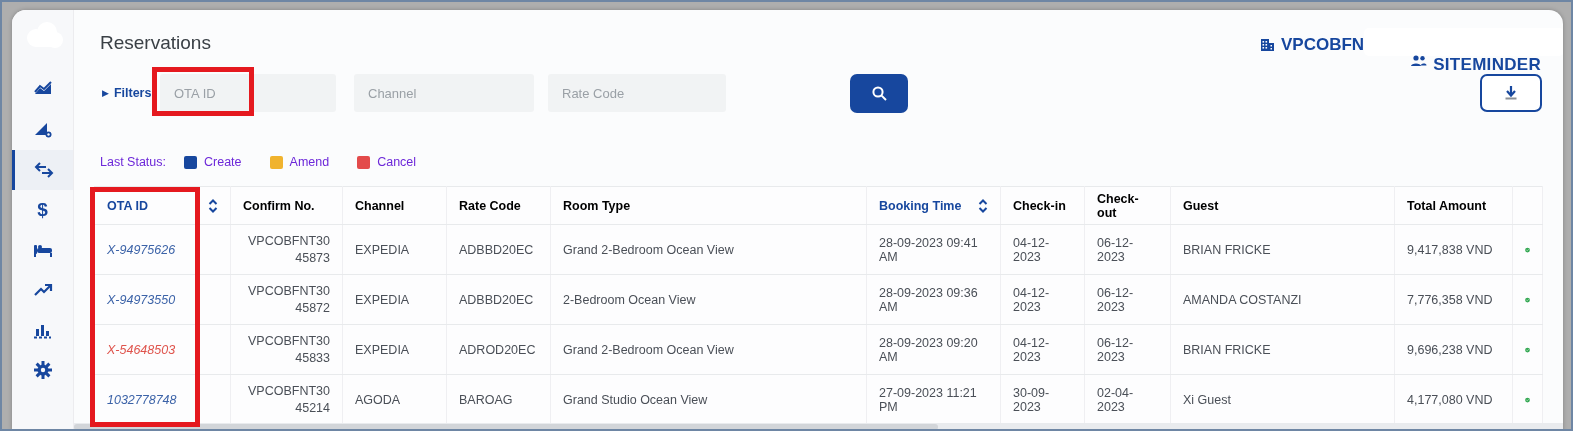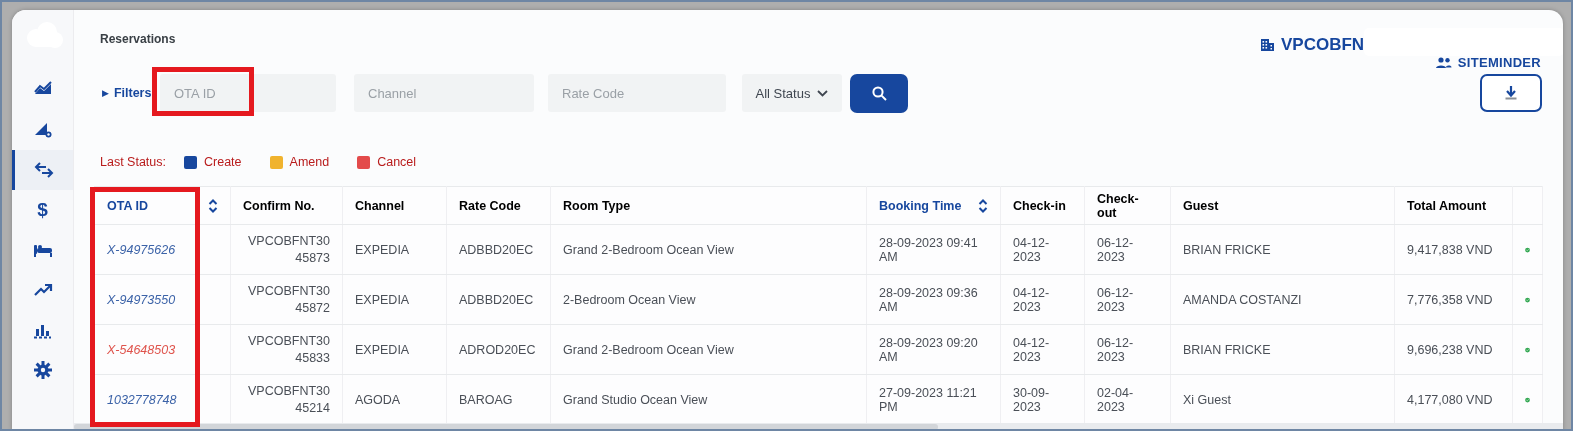--- a/index.html
+++ b/index.html
@@ -13,26 +13,26 @@
   .sidebar { position:absolute; left:0; top:0; width:62px; height:100%;
              background:#f7f8fa; border-right:1px solid #ececef; }
   .cloud { position:absolute; left:8px; top:6px; }
   .nav { position:absolute; top:60px; left:0; width:100%; }
   .nav-item { height:40px; display:flex; align-items:center; justify-content:center;
               cursor:pointer; color:#17479e; }
   .nav-item.active { background:#edf0f5; border-left:3px solid #17479e; }
   .nav-item svg { display:block; }
   .dollar { font-size:19px; font-weight:700; color:#17479e; }
   
-  .page-title { position:absolute; left:88px; top:22px; font-size:12px; font-weight:700; color:#3a4046; }
+  .page-title { position:absolute; left:88px; top:22px; font-size:19px; font-weight:400; color:#3a4046; }
   .property { position:absolute; left:1248px; top:25px; display:flex; align-items:center; gap:6px;
               font-size:17px; font-weight:700; color:#17479e; }
   .redaction { position:absolute; left:1352px; top:18px; width:200px; height:28px; background:#fff; border-radius:5px; }
-  .brand { position:absolute; right:22px; top:45px; display:flex; align-items:center; gap:6px;
-           font-size:13px; font-weight:700; color:#17479e; letter-spacing:.3px; }
+  .brand { position:absolute; right:22px; top:45px; display:flex; align-items:flex-start; gap:6px;
+           font-size:17px; font-weight:700; color:#17479e; letter-spacing:.3px; }
   .dl-btn { position:absolute; left:1468px; top:64px; width:62px; height:38px; background:#fff;
             border:2px solid #17479e; border-radius:7px; display:flex; align-items:center;
             justify-content:center; cursor:pointer; }
   
   .filters-label { position:absolute; left:90px; top:76px; display:flex; align-items:center; gap:5px;
                    font-size:12.5px; font-weight:700; color:#17479e; cursor:pointer; }
   .tri { font-size:9px; }
   .f-input { position:absolute; top:64px; height:38px; background:#f1f3f4; border:none; outline:none;
              border-radius:3px; padding:0 14px; font-size:13px; color:#3f4650;
              font-family:"Liberation Sans","DejaVu Sans",sans-serif; }
@@ -41,21 +41,21 @@
   .in-channel { left:342px; width:180px; }
   .in-rate { left:536px; width:178px; }
   .status-dd { position:absolute; left:730px; top:64px; width:100px; height:38px; background:#f1f3f4;
                border-radius:3px; display:flex; align-items:center; justify-content:center; gap:7px;
                font-size:13px; color:#3f4650; cursor:pointer; }
   .search-btn { position:absolute; left:838px; top:64px; width:58px; height:39px; background:#17479e;
                 border:none; border-radius:7px; display:flex; align-items:center; justify-content:center;
                 cursor:pointer; }
   
   .legend { position:absolute; left:88px; top:145px; display:flex; align-items:center; gap:10px;
-            font-size:12.5px; color:#b91c1c; }
+            font-size:12.5px; color:#6d28d9; }
   .legend .lab { margin-right:8px; }
   .sw { width:13px; height:13px; border-radius:2px; display:inline-block; margin-right:7px; }
   .sw-create { background:#17479e; } .sw-amend { background:#f0b32e; } .sw-cancel { background:#e34b4b; }
   .legend-item { display:flex; align-items:flex-end; margin-right:18px; }
   
   table { position:absolute; left:82px; top:176px; width:1448px; border-collapse:collapse;
           table-layout:fixed; background:#fdfdfe; }
   th, td { border-bottom:1px solid #e8eaec; border-right:1px solid #efeff2; padding:4px 12px;
            text-align:left; vertical-align:middle; font-size:12.5px; }
   th { height:38px; font-weight:700; color:#000000; border-top:1px solid #e8eaec; }
@@ -191,26 +191,20 @@
       </svg>
     </div>
 
     <div class="filters-label">
       <span class="tri">▶</span>
       <span>Filters</span>
     </div>
     <input class="f-input in-ota" placeholder="OTA ID" style="">
     <input class="f-input in-channel" placeholder="Channel" style="">
     <input class="f-input in-rate" placeholder="Rate Code" style="">
-    <div class="status-dd">
-      <span>All Status</span>
-      <svg width="11" height="7" viewBox="0 0 11 7">
-        <path d="M1 1 L5.5 5.5 L10 1" fill="none" stroke="#3f4650" stroke-width="1.8"></path>
-      </svg>
-    </div>
     <button class="search-btn">
       <svg width="17" height="17" viewBox="0 0 17 17">
         <circle cx="7" cy="7" r="4.6" fill="none" stroke="#fff" stroke-width="2"></circle>
         <line x1="10.6" y1="10.6" x2="15" y2="15" stroke="#fff" stroke-width="2"></line>
       </svg>
     </button>
 
     <div class="legend">
       <span class="lab">Last Status:</span>
       <span class="legend-item">

